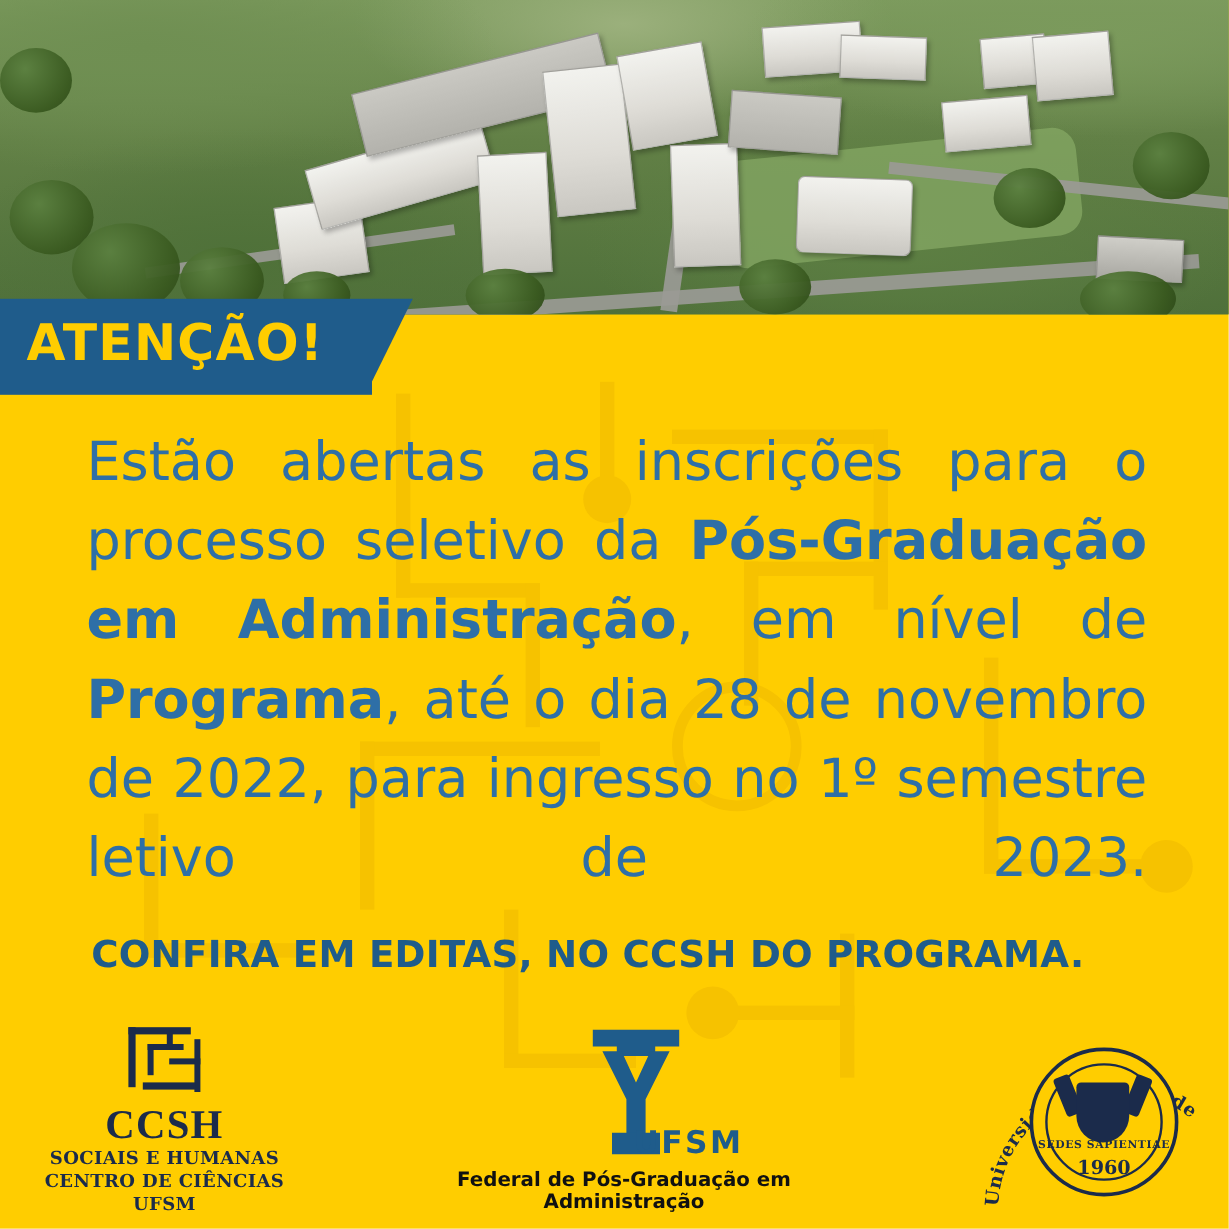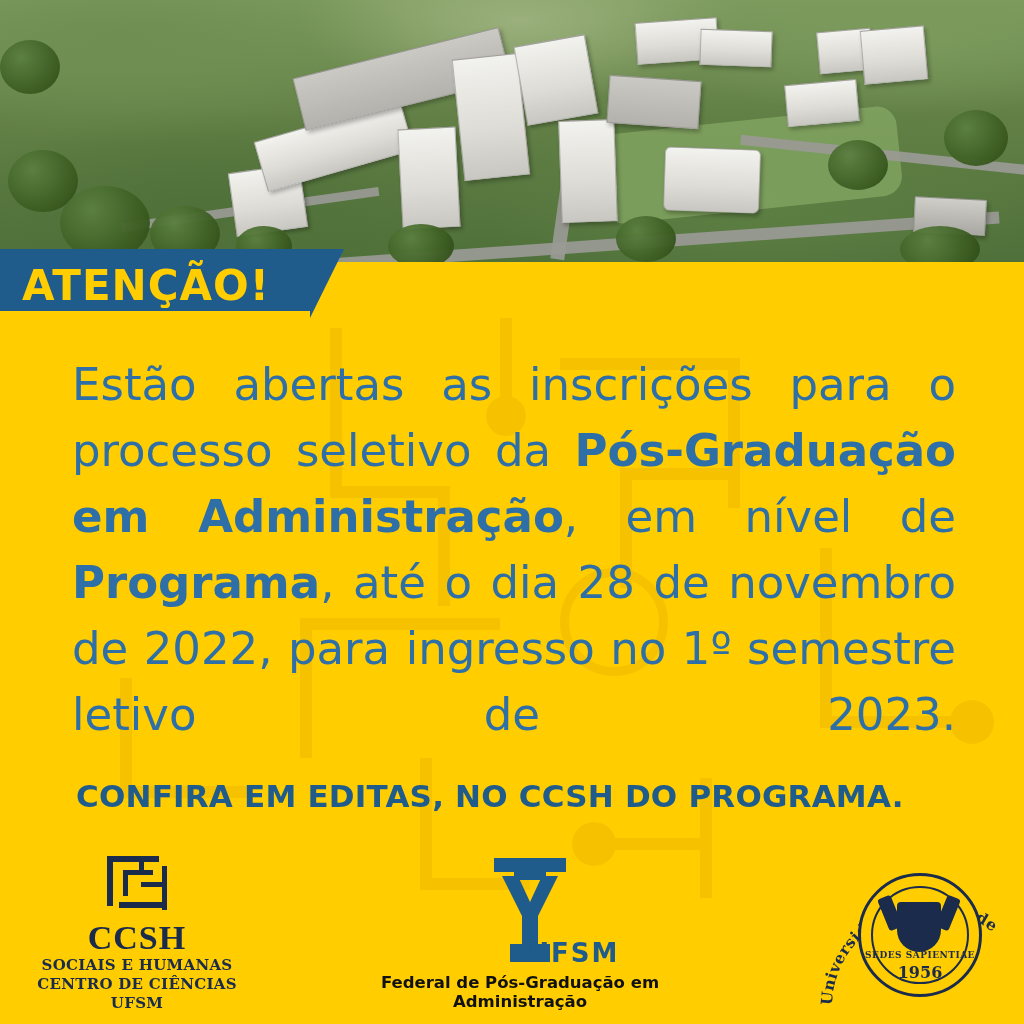--- a/index.html
+++ b/index.html
@@ -64,21 +64,21 @@
     position: absolute;
     border-radius: 50%;
     background: radial-gradient(circle at 35% 32%, #5b8040 0%, #39591f 70%, #2c4718 100%);
     opacity: .95;
   }
 
   
   .attn {
     position: absolute;
     top: 249px; left: 0;
-    width: 310px; height: 62px;
+    width: 310px; height: 80px;
     background: #1F5C8B;
   }
   .attn .tail {
     position: absolute;
     right: -34px; top: 0;
     width: 0; height: 0;
     border-left: 34px solid #1F5C8B;
     border-bottom: 69px solid transparent;
   }
   .attn .txt {
@@ -399,17 +399,17 @@
       <text>
         <textPath href="#arcpath" startOffset="2%">Universidade Federal de Santa Maria</textPath>
       </text>
     </svg>
     <div class="circle">
       <div class="inner"></div>
       <div class="torch" style="left:22px;top:20px;transform:rotate(-22deg);"></div>
       <div class="torch" style="left:80px;top:20px;transform:rotate(22deg);"></div>
       <div class="shield"></div>
       <div class="motto">SEDES SAPIENTIAE</div>
-      <div class="year">1956</div>
+      <div class="year">1960</div>
     </div>
   </div>
 
 </div>
 
 </body></html>

